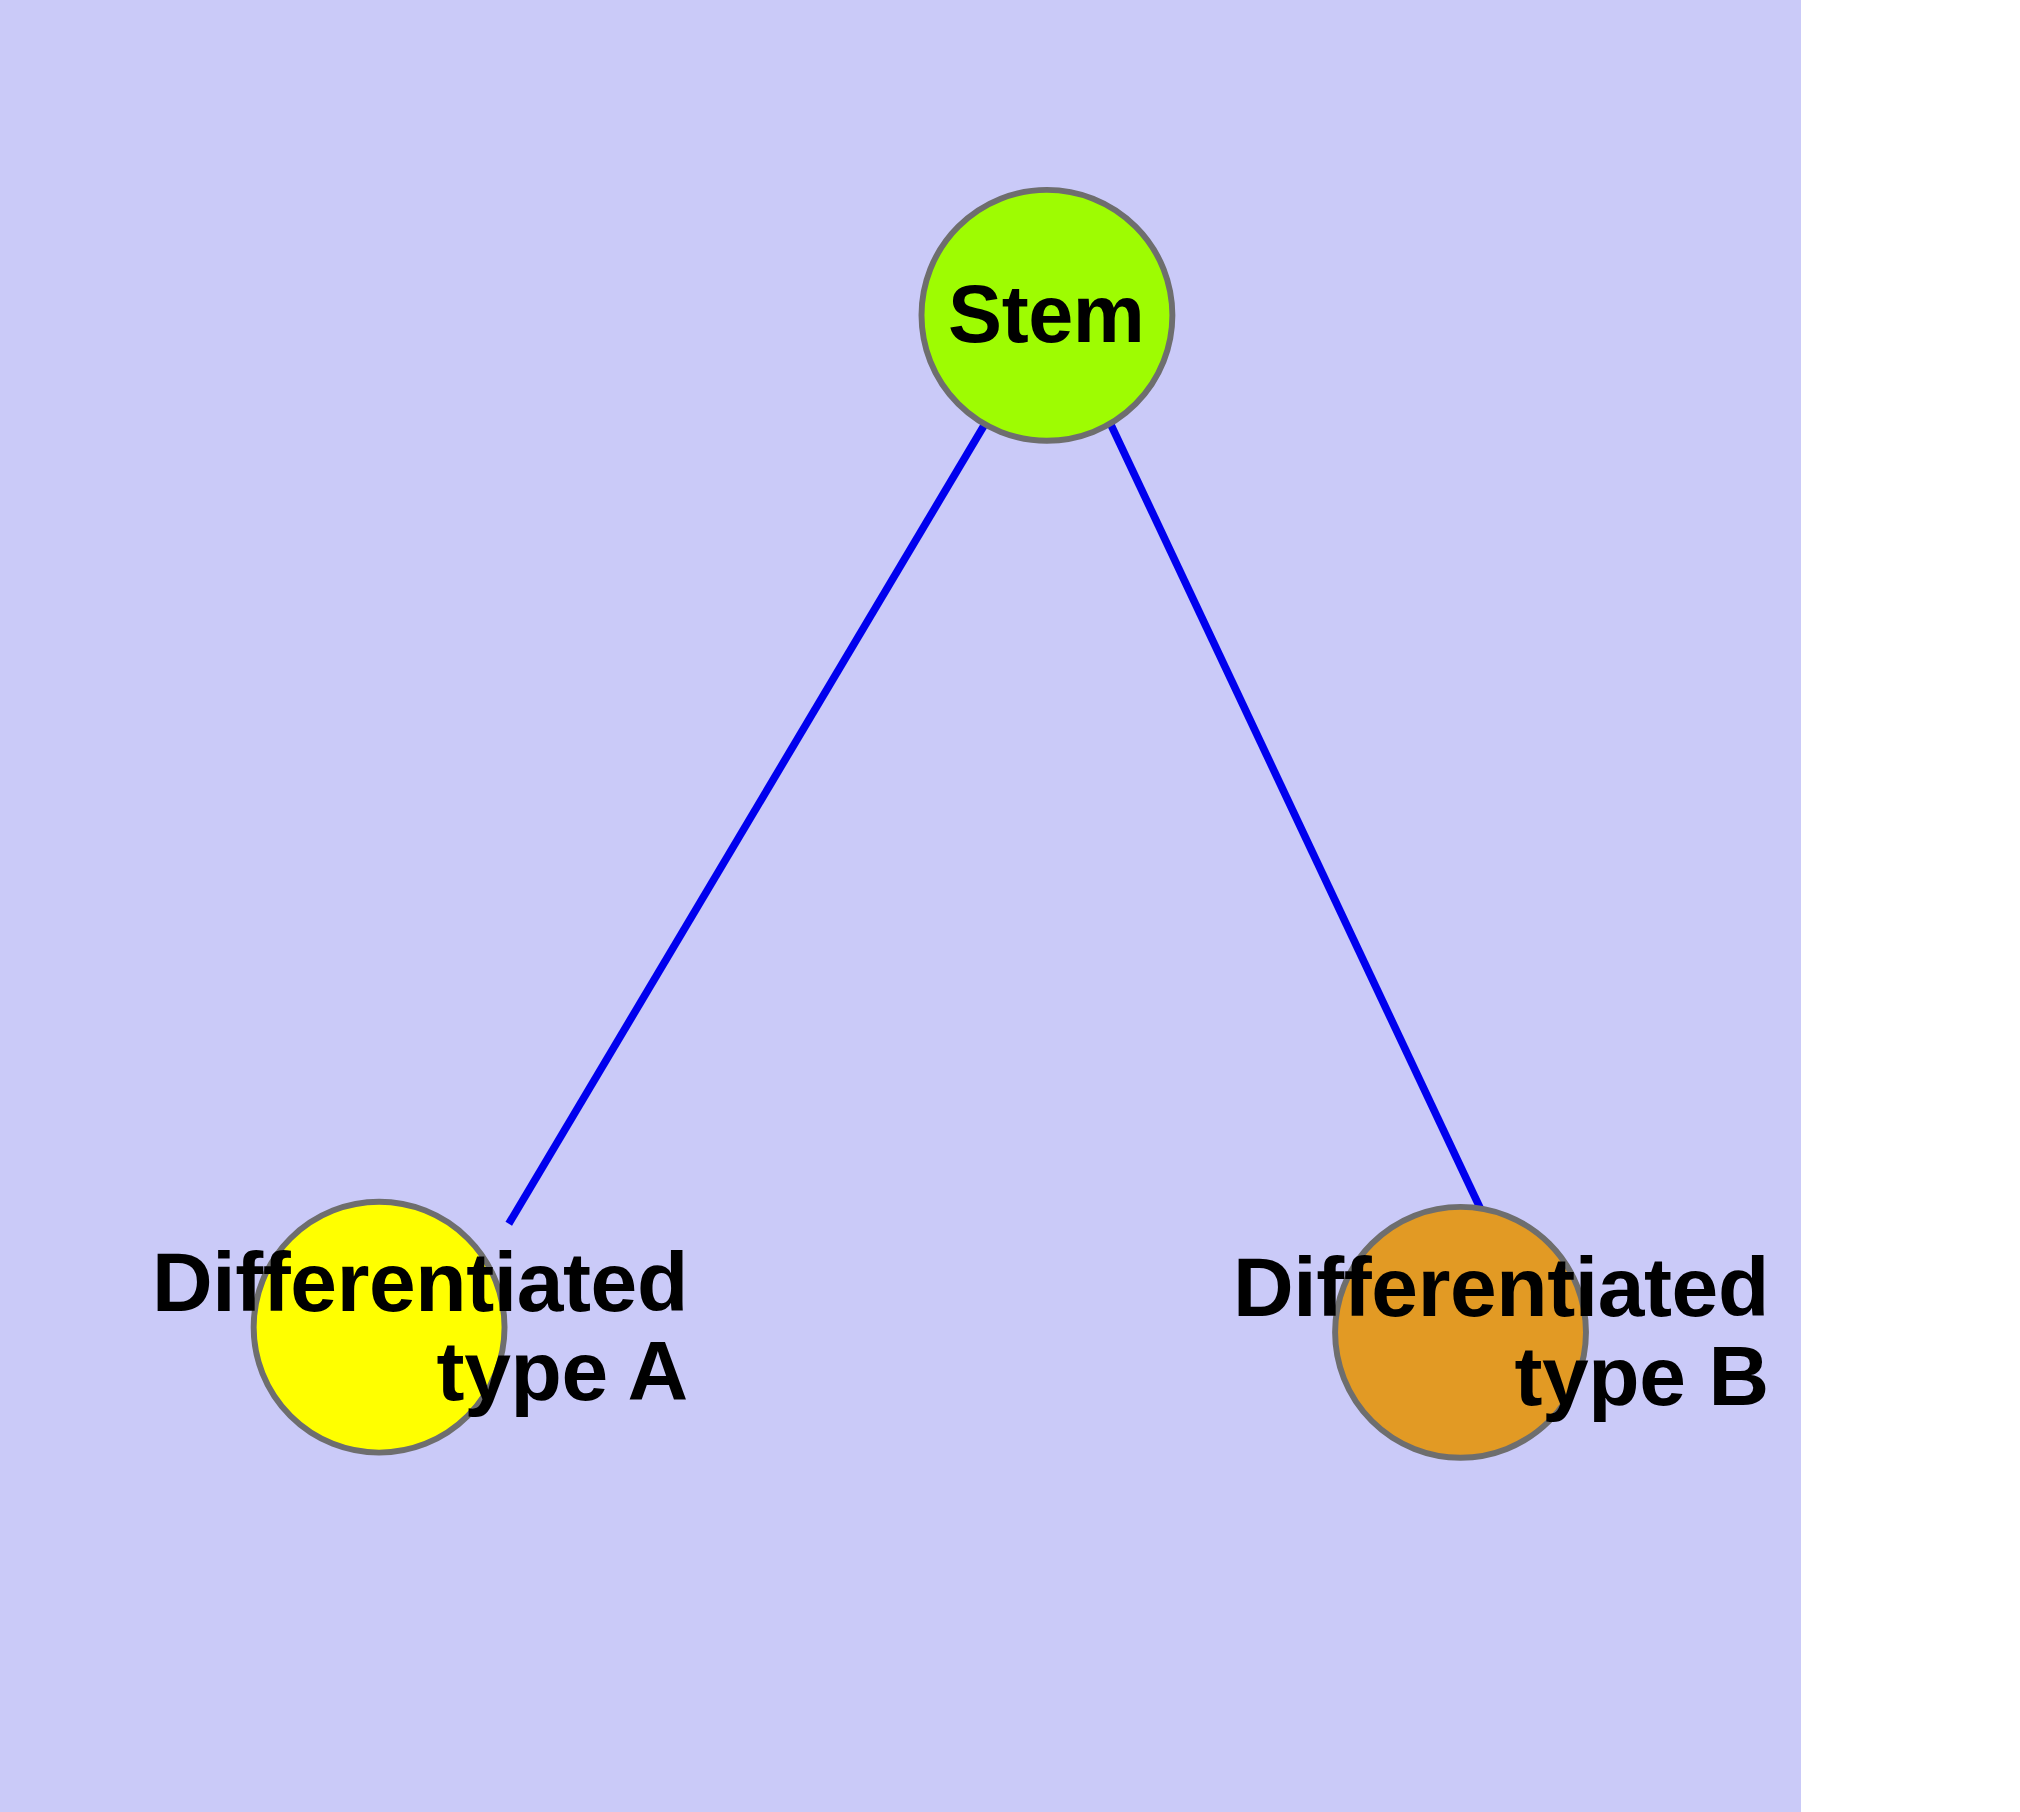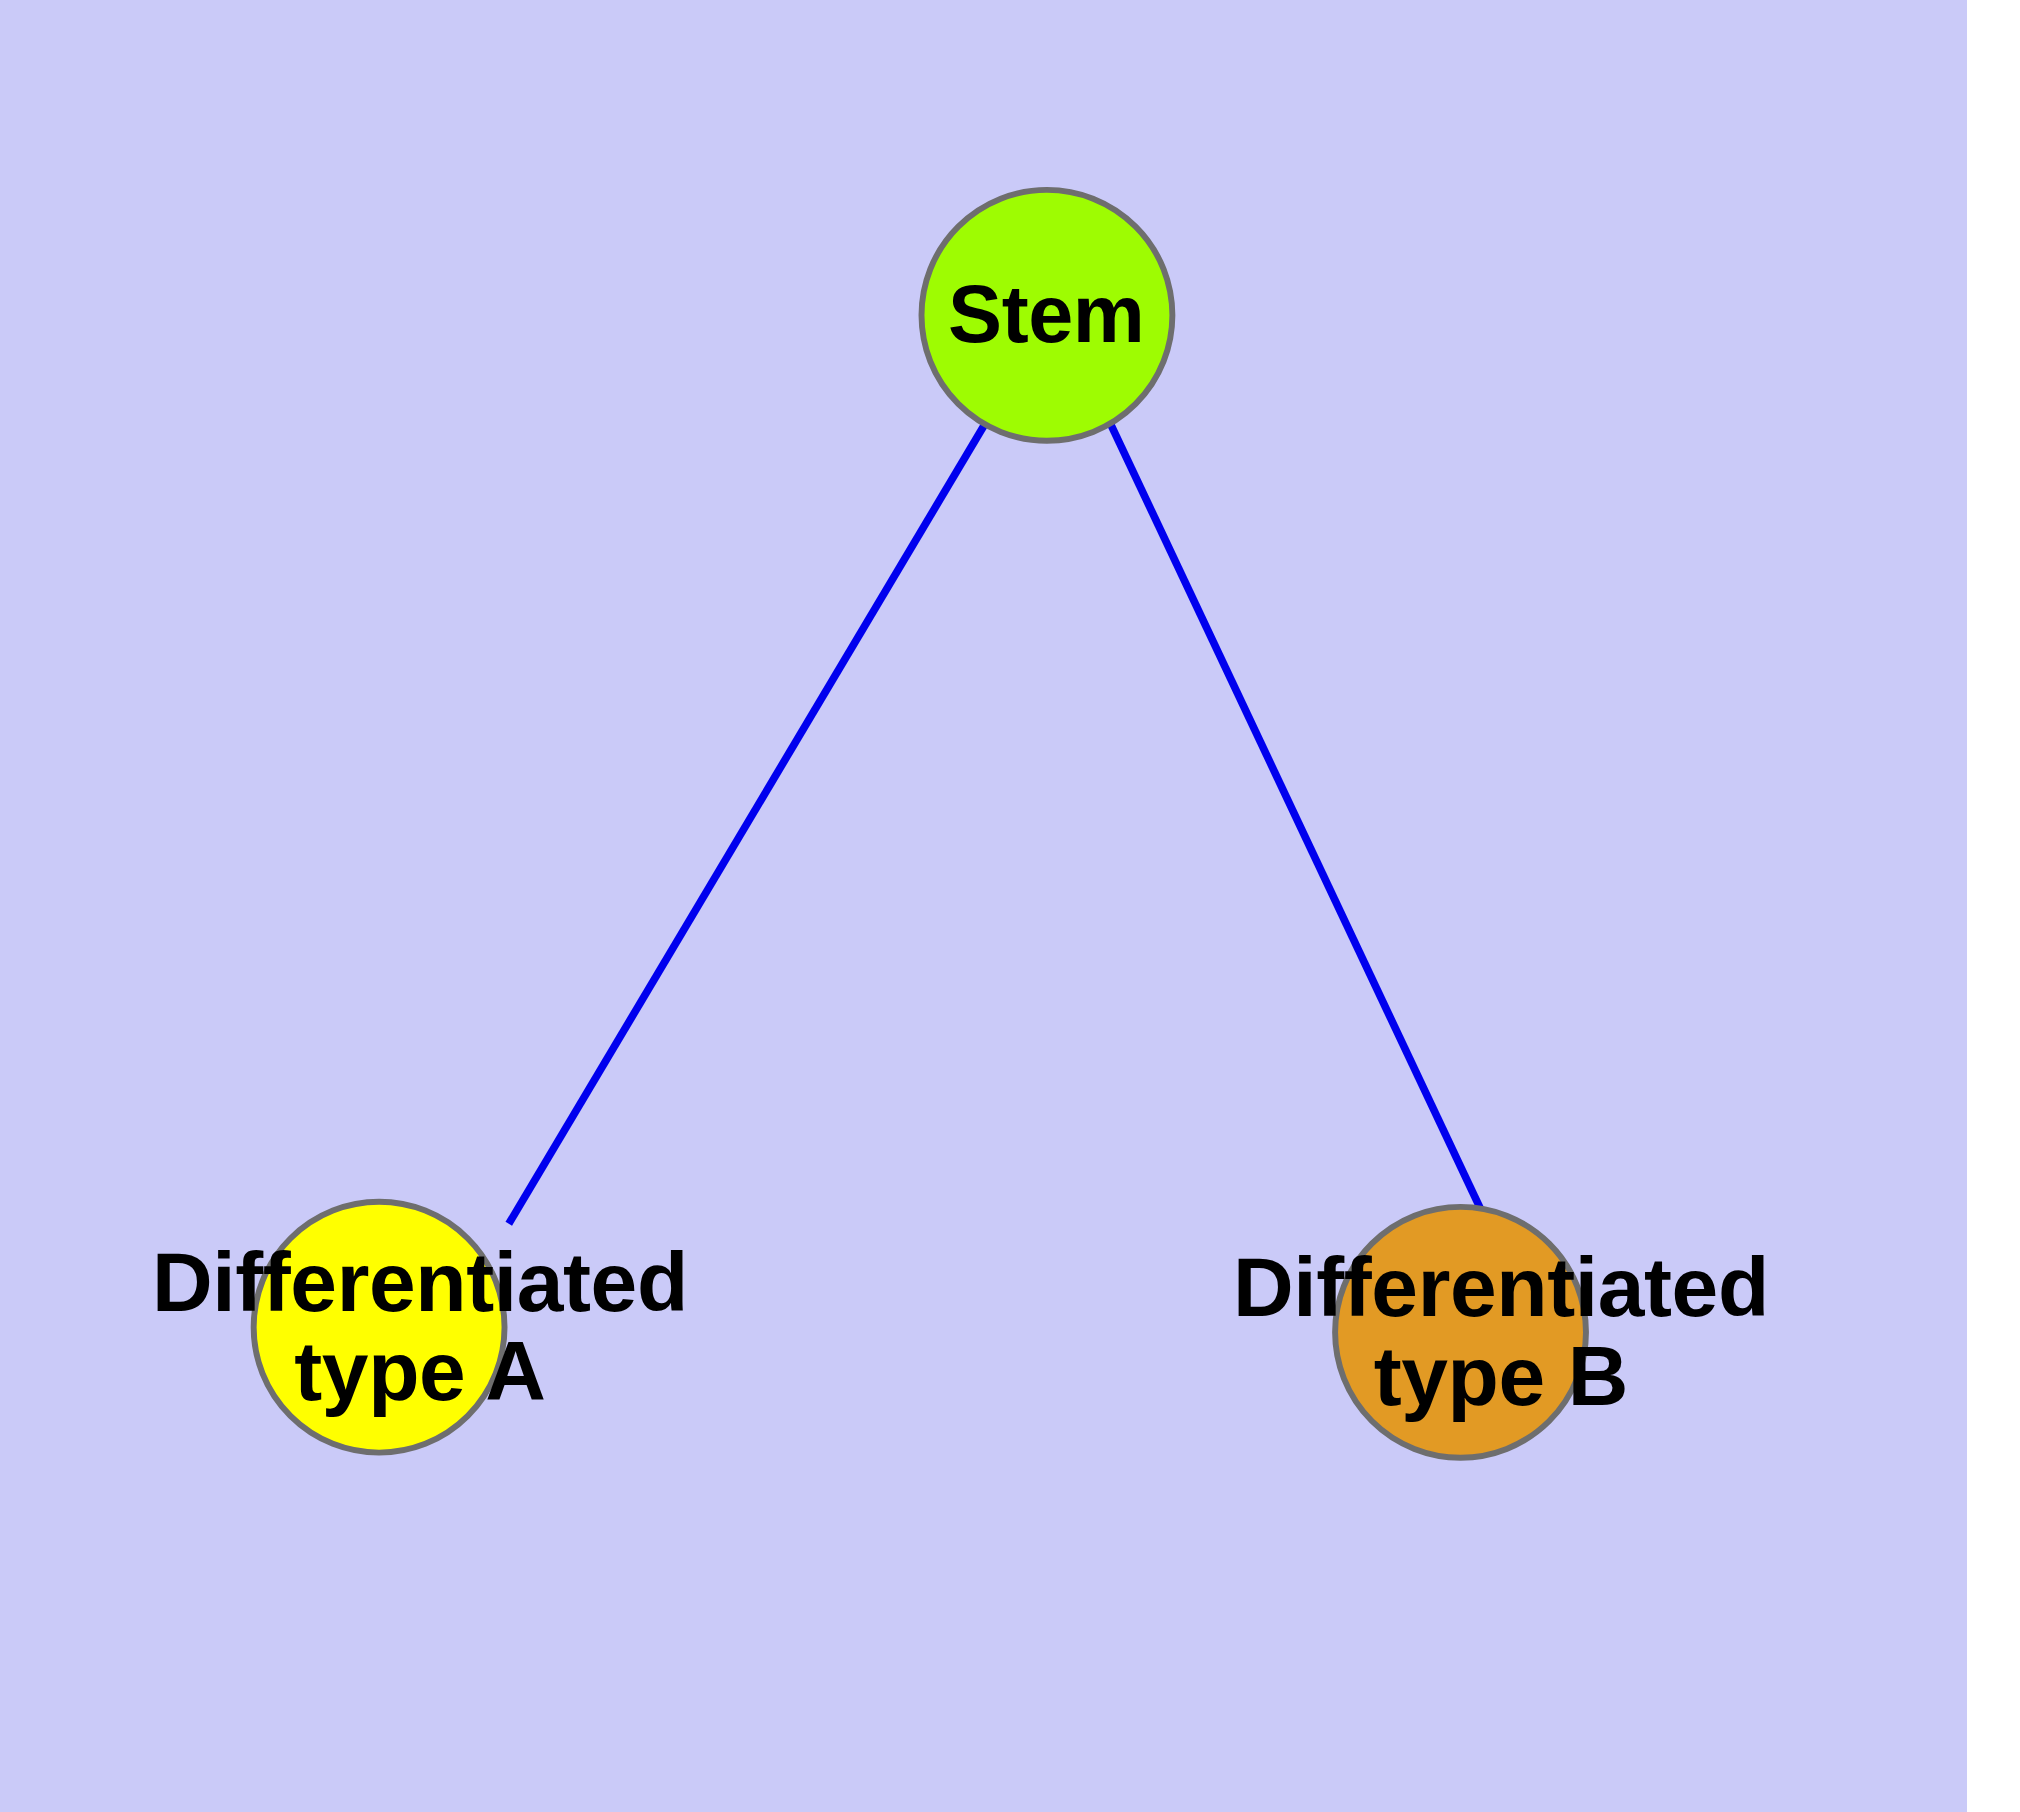--- a/index.html
+++ b/index.html
@@ -2,24 +2,25 @@
 <html style="font-size:13.6px"><head>
 <meta charset="utf-8">
 <style>
   html, body {
     margin: 0;
     padding: 0;
     background: #ffffff;
   }
   #canvas {
     position: relative;
-    width: 1967px;
+    width: 1790px;
     height: 1812px;
     overflow: hidden;
     font-family: "Liberation Sans", sans-serif;
+    padding-left: 11px;
   }
   .bg-layer {
     position: absolute;
     left: 0; top: 0;
     width: 100%; height: 100%;
   }
   svg.graph {
     position: absolute;
     left: 0; top: 0;
     width: 2021px;
@@ -33,20 +34,21 @@
     line-height: 1.06;
     white-space: pre;
     letter-spacing: -0.4px;
     pointer-events: none;
   }
   .label-stem {
     font-size: 81px;
   }
   .label-leaf {
     font-size: 84px;
+    text-align: right;
   }
 </style>
 </head>
 <body>
 
 <div id="canvas">
 
   <div class="bg-layer" style="background: rgb(202, 202, 248);"></div>
 
   <svg class="graph" viewBox="0 0 2384 2138" xmlns="http://www.w3.org/2000/svg">

